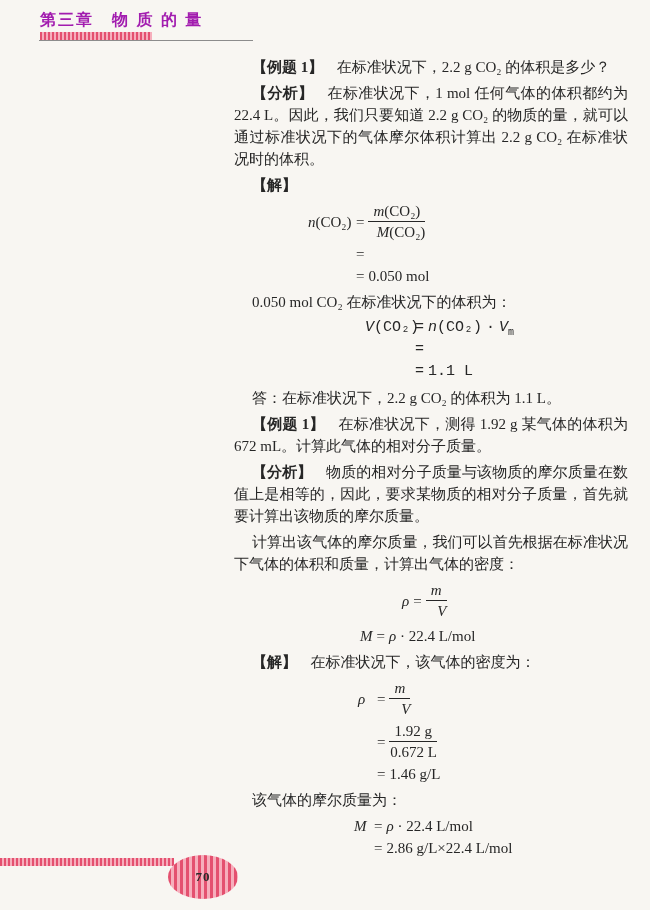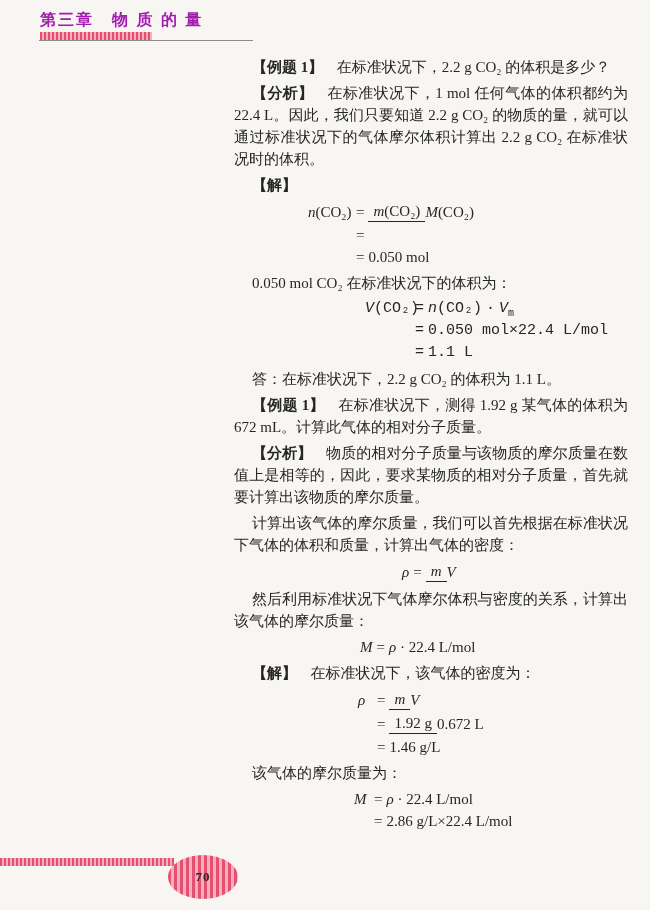--- a/index.html
+++ b/index.html
@@ -48,21 +48,21 @@
   .eq1{margin-left:78px;}
   .eq2{margin-left:135px;font-family:Liberation Mono, monospace;}
   .eq3{margin-left:172px;}
   .eq4{margin-left:130px;margin-top:3px;margin-bottom:3px;}
   .eq5{margin-left:128px;}
   .eq6{margin-left:124px;}
   .sign{padding:0 4px;}
   .dot{padding:0 4px;}
   .v{font-style:italic;}
   sub.msub{font-size:10px;line-height:1;}
-  .frac{display:inline-flex;flex-direction:row;align-items:flex-start;margin:2px 0;line-height:18px;}
+  .frac{display:inline-flex;flex-direction:column;align-items:flex-end;margin:2px 0;line-height:18px;}
   .frac .num{padding:0 5px 1px;border-bottom:1.2px solid var(--ink,#262626);white-space:nowrap;}
   .frac .den{padding-top:1px;white-space:nowrap;}
   .plain-rhs{white-space:nowrap;}
 
   
   .footer-stripes{
     position:absolute;left:0;top:858px;width:174px;height:8px;
     background:repeating-linear-gradient(90deg,var(--stripeDark,#e4506f) 0 2px,var(--stripeLight,#f6aebc) 2px 4px);
   }
   .page-oval{
@@ -114,21 +114,20 @@
 
     <div class="eq eq2">
       <div class="eq-row">
         <span class="lhs"><i class="v">V</i><span>(CO₂)</span></span>
         <span class="sign">=</span>
         <span class="plain-rhs"><i class="v">n</i><span>(CO₂)</span><span class="dot">·</span><i class="v">V</i><sub class="msub">m</sub></span>
       </div>
       <div class="eq-row">
         <span class="lhs"></span>
         <span class="sign">=</span>
-        <span class="plain-rhs">0.050 mol×22.4 L/mol</span>
       </div>
       <div class="eq-row">
         <span class="lhs"></span>
         <span class="sign">=</span>
         <span class="plain-rhs">1.1 L</span>
       </div>
     </div>
 
     <p class="para">答：在标准状况下，2.2 g CO₂ 的体积为 1.1 L。</p>
 
@@ -142,21 +141,20 @@
       <div class="eq-row">
         <span><i class="v">ρ</i></span>
         <span class="sign">=</span>
         <span class="frac">
           <span class="num"><i class="v">m</i></span>
           <span class="den"><i class="v">V</i></span>
         </span>
       </div>
     </div>
 
-    <p class="para">然后利用标准状况下气体摩尔体积与密度的关系，计算出该气体的摩尔质量：</p>
 
     <div class="eq eq4">
       <div class="eq-row">
         <span><i class="v">M</i></span>
         <span class="sign">=</span>
         <span class="plain-rhs"><i class="v">ρ</i><span> · 22.4 L/mol</span></span>
       </div>
     </div>
 
     <p class="para"><span class="label">【解】</span><span class="label-gap"></span><span>在标准状况下，该气体的密度为：</span></p>

